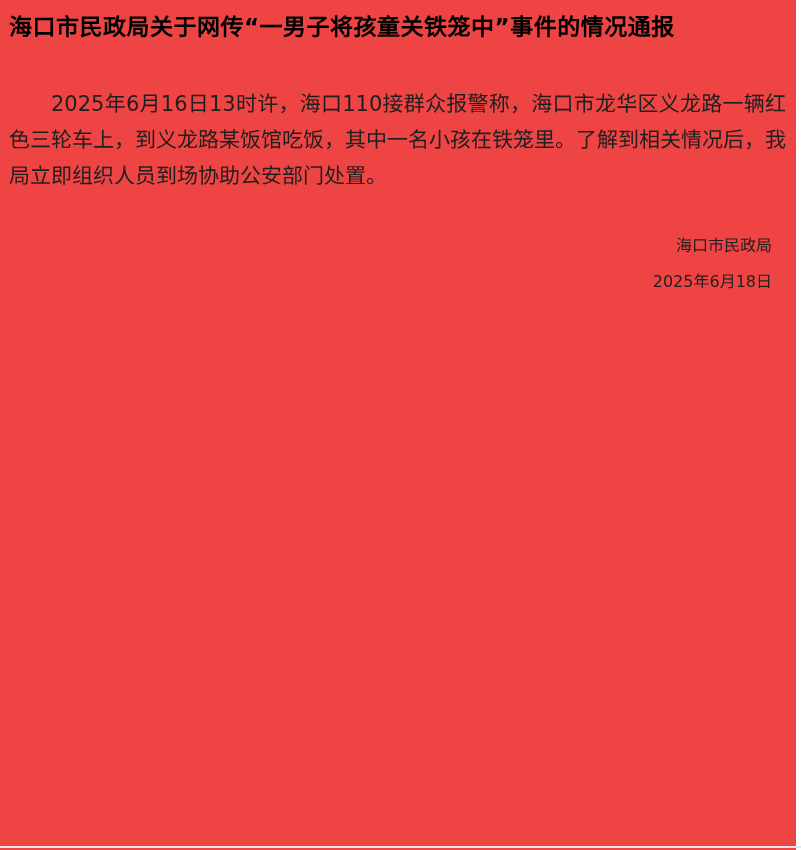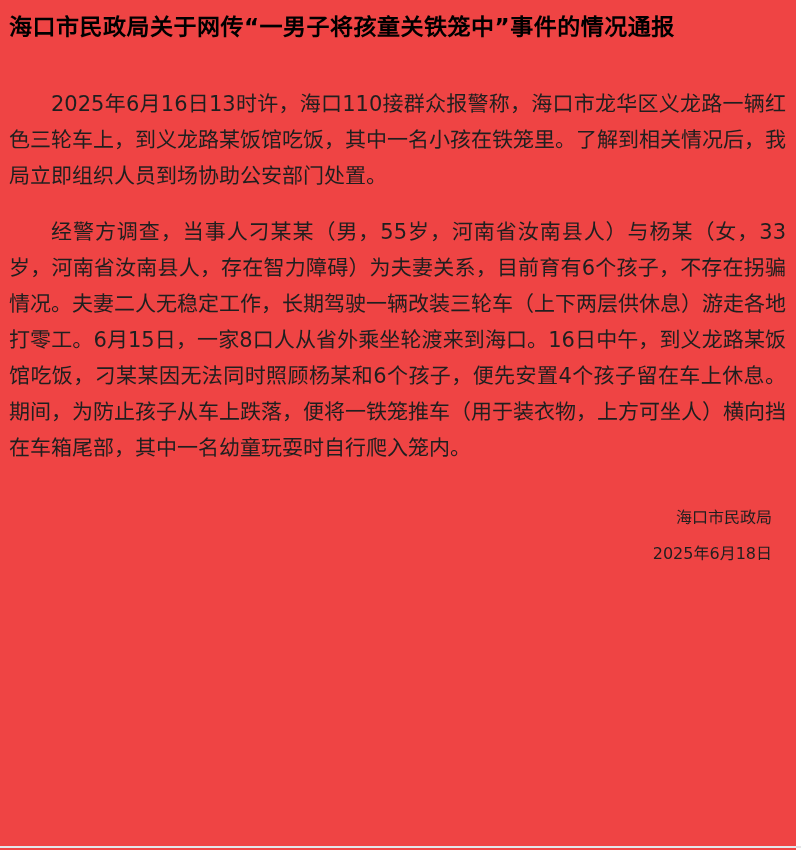--- a/index.html
+++ b/index.html
@@ -66,21 +66,20 @@
 </style>
 </head>
 <body>
 
 <div class="page">
 
   <h1 class="doc-title">海口市民政局关于网传“一男子将孩童关铁笼中”事件的情况通报</h1>
 
   <p class="doc-para">2025年6月16日13时许，海口110接群众报警称，海口市龙华区义龙路一辆红色三轮车上，到义龙路某饭馆吃饭，其中一名小孩在铁笼里。了解到相关情况后，我局立即组织人员到场协助公安部门处置。</p>
 
-  <p class="doc-para">经警方调查，当事人刁某某（男，55岁，河南省汝南县人）与杨某（女，33岁，河南省汝南县人，存在智力障碍）为夫妻关系，目前育有6个孩子，不存在拐骗情况。夫妻二人无稳定工作，长期驾驶一辆改装三轮车（上下两层供休息）游走各地打零工。6月15日，一家8口人从省外乘坐轮渡来到海口。16日中午，到义龙路某饭馆吃饭，刁某某因无法同时照顾杨某和6个孩子，便先安置4个孩子留在车上休息。期间，为防止孩子从车上跌落，便将一铁笼推车（用于装衣物，上方可坐人）横向挡在车箱尾部，其中一名幼童玩耍时自行爬入笼内。</p>
 
 
 
   <div class="signature-block">
     <p>海口市民政局</p>
     <p>2025年6月18日</p>
   </div>
 
   <div class="bottom-divider"></div>
 

